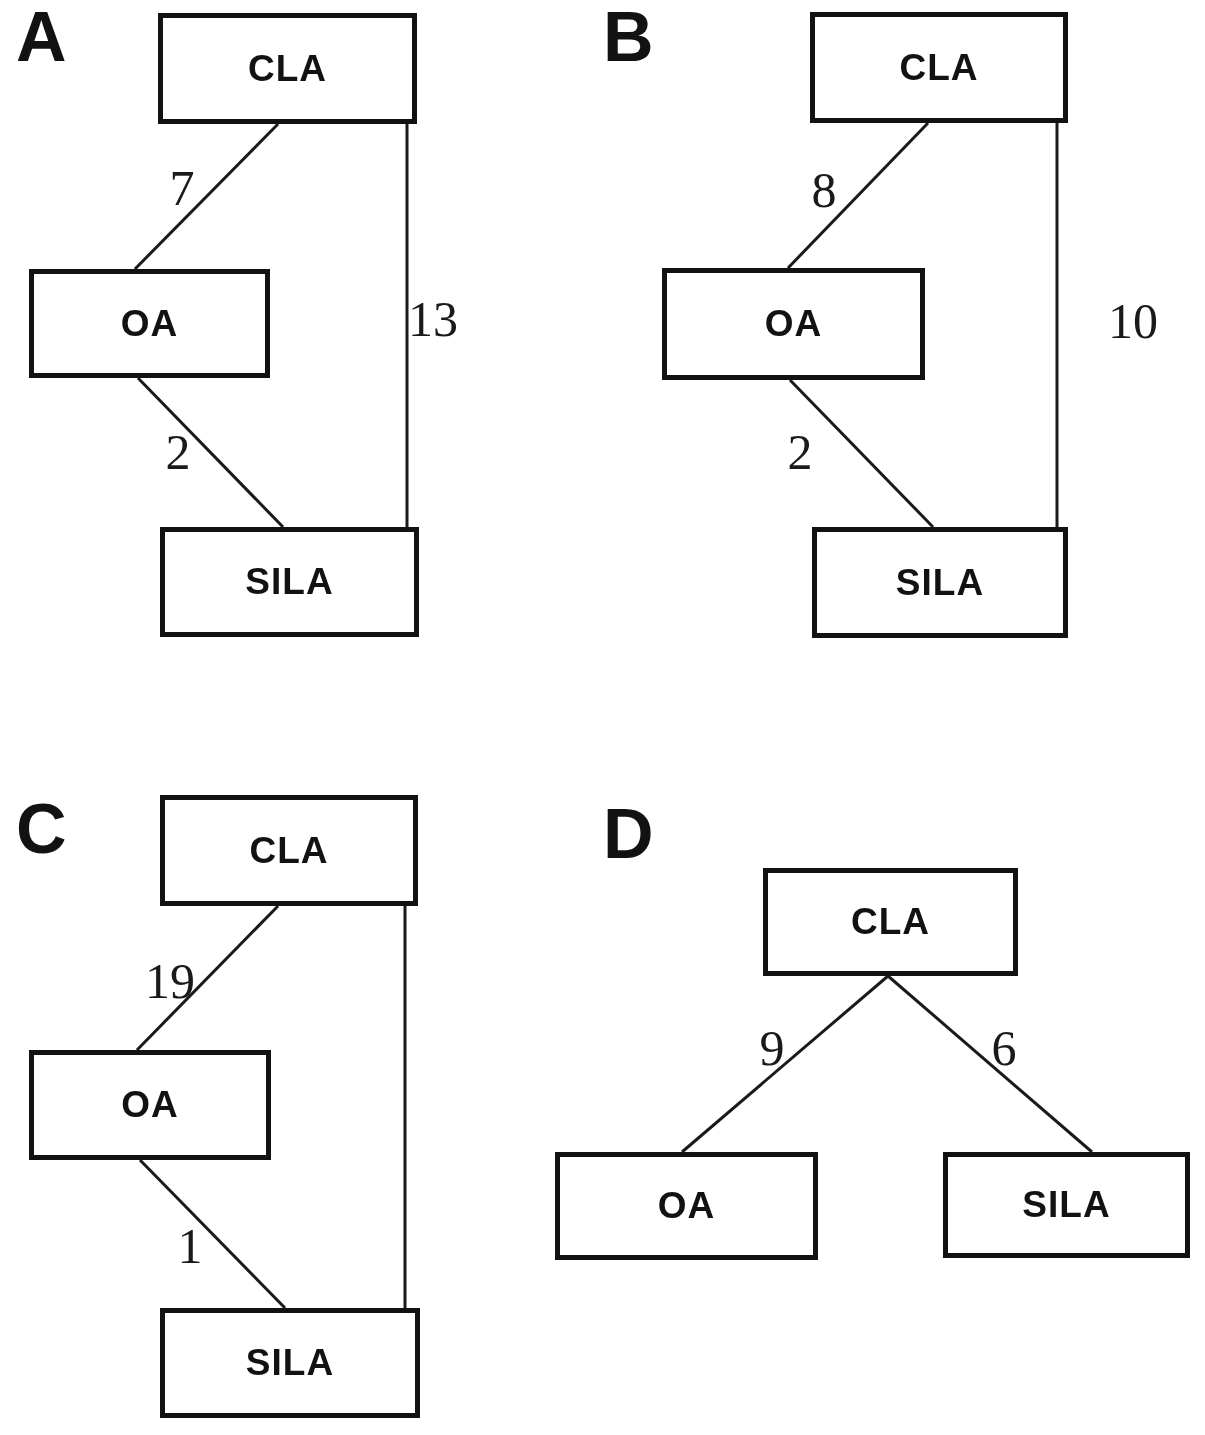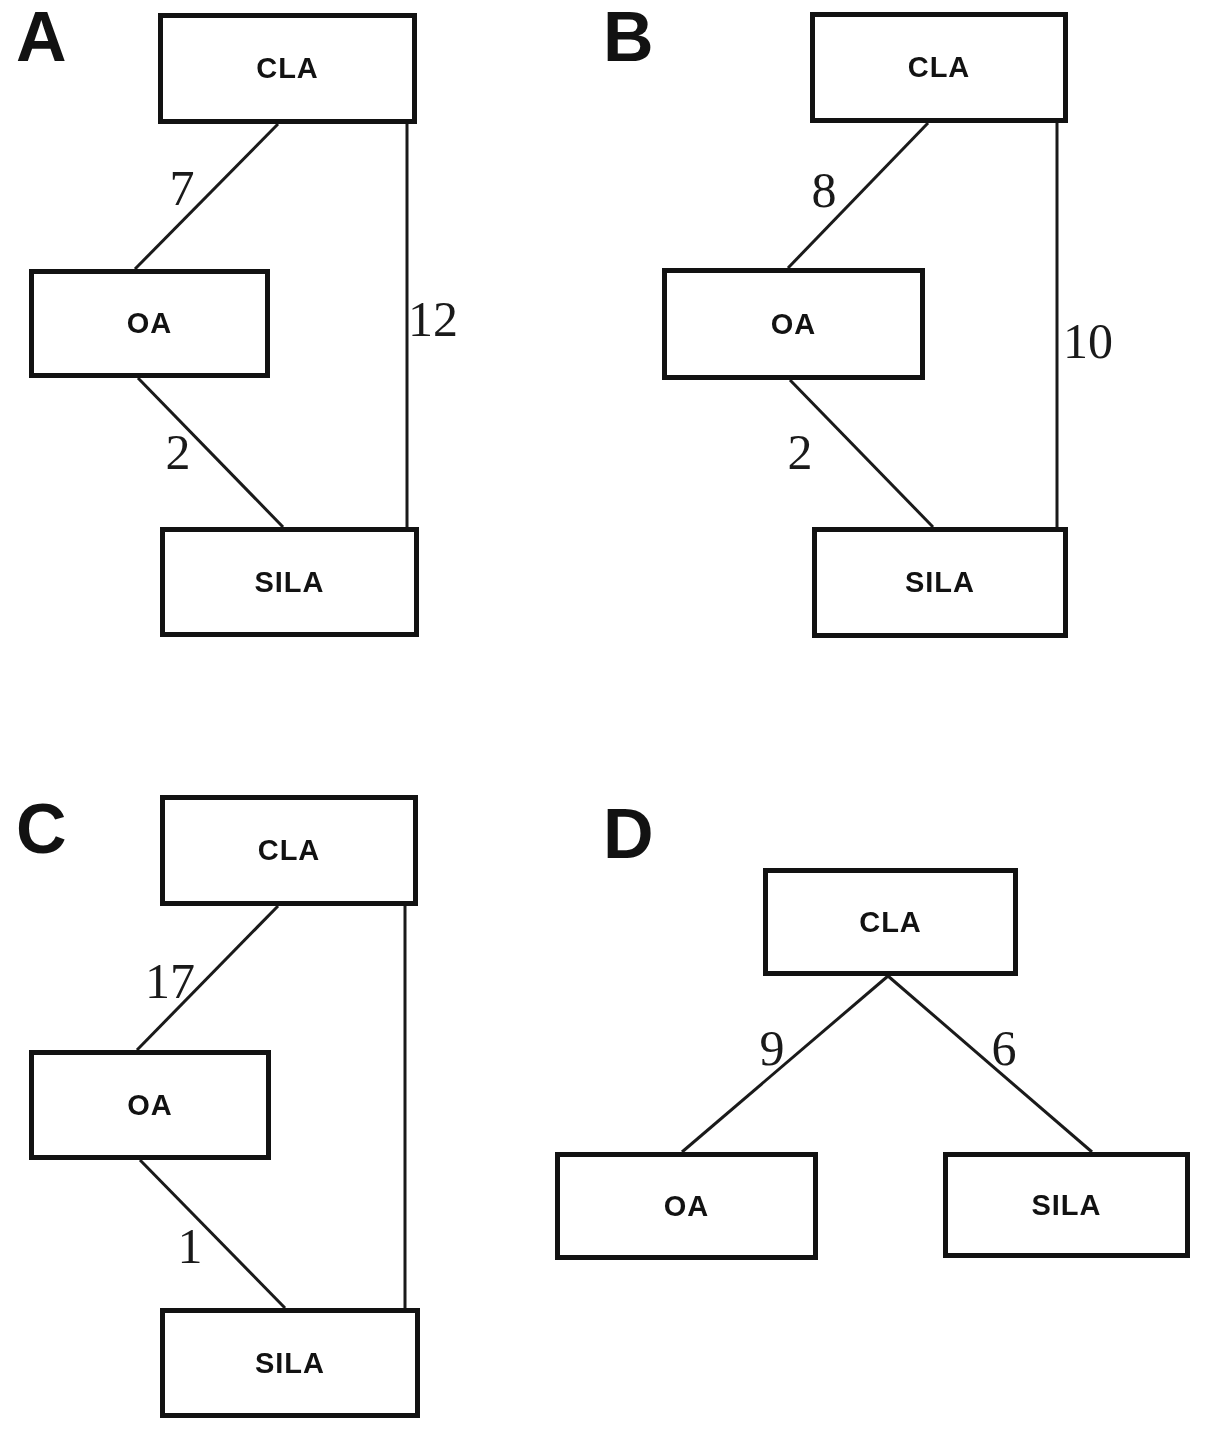--- a/index.html
+++ b/index.html
@@ -6,21 +6,21 @@
   .canvas{
     position:relative;width:1205px;height:1435px;background:#ffffff;overflow:hidden;
     font-family:"Liberation Sans",sans-serif;
   }
   .lines-layer{position:absolute;left:0;top:0;width:1205px;height:1435px;}
   .lines-layer line{stroke:#1a1a1a;stroke-width:3;}
   .node{
     position:absolute;box-sizing:border-box;
     border:5px solid #121212;background:#ffffff;
     display:flex;align-items:center;justify-content:center;
-    font-weight:bold;font-size:29px;color:#121212;letter-spacing:1px;
+    font-weight:bold;font-size:37px;color:#121212;letter-spacing:1px;
   }
   .panel-letter{
     position:absolute;font-weight:bold;font-size:70px;line-height:0.85;
     color:#121212;
   }
   .edge-label{
     position:absolute;transform:translate(-50%,-50%);
     font-family:"Liberation Serif",serif;font-size:50px;line-height:1;
     color:#1a1a1a;white-space:nowrap;
   }
@@ -55,51 +55,51 @@
   </div>
   <div class="node" style="left:29px;top:269px;width:241px;height:109px;">
     <span>OA</span>
   </div>
   <div class="node" style="left:160px;top:527px;width:259px;height:110px;">
     <span>SILA</span>
   </div>
 
   <span class="edge-label" style="left:182px;top:188px;">7</span>
   <span class="edge-label" style="left:178px;top:452px;">2</span>
-  <span class="edge-label" style="left:433px;top:319px;">12</span>
+  <span class="edge-label" style="left:433px;top:319px;">13</span>
 
   <div class="panel-letter" style="left:603px;top:8px;">B</div>
 
   <div class="node" style="left:810px;top:12px;width:258px;height:111px;">
     <span>CLA</span>
   </div>
   <div class="node" style="left:662px;top:268px;width:263px;height:112px;">
     <span>OA</span>
   </div>
   <div class="node" style="left:812px;top:527px;width:256px;height:111px;">
     <span>SILA</span>
   </div>
 
   <span class="edge-label" style="left:824px;top:190px;">8</span>
   <span class="edge-label" style="left:800px;top:452px;">2</span>
-  <span class="edge-label" style="left:1088px;top:321px;margin-top:20px;">10</span>
+  <span class="edge-label" style="left:1133px;top:321px;">10</span>
 
   <div class="panel-letter" style="left:16px;top:800px;">C</div>
 
   <div class="node" style="left:160px;top:795px;width:258px;height:111px;">
     <span>CLA</span>
   </div>
   <div class="node" style="left:29px;top:1050px;width:242px;height:110px;">
     <span>OA</span>
   </div>
   <div class="node" style="left:160px;top:1308px;width:260px;height:110px;">
     <span>SILA</span>
   </div>
 
-  <span class="edge-label" style="left:170px;top:981px;">17</span>
+  <span class="edge-label" style="left:170px;top:981px;">19</span>
   <span class="edge-label" style="left:190px;top:1246px;">1</span>
 
   <div class="panel-letter" style="left:603px;top:805px;">D</div>
 
   <div class="node" style="left:763px;top:868px;width:255px;height:108px;">
     <span>CLA</span>
   </div>
   <div class="node" style="left:555px;top:1152px;width:263px;height:108px;">
     <span>OA</span>
   </div>

